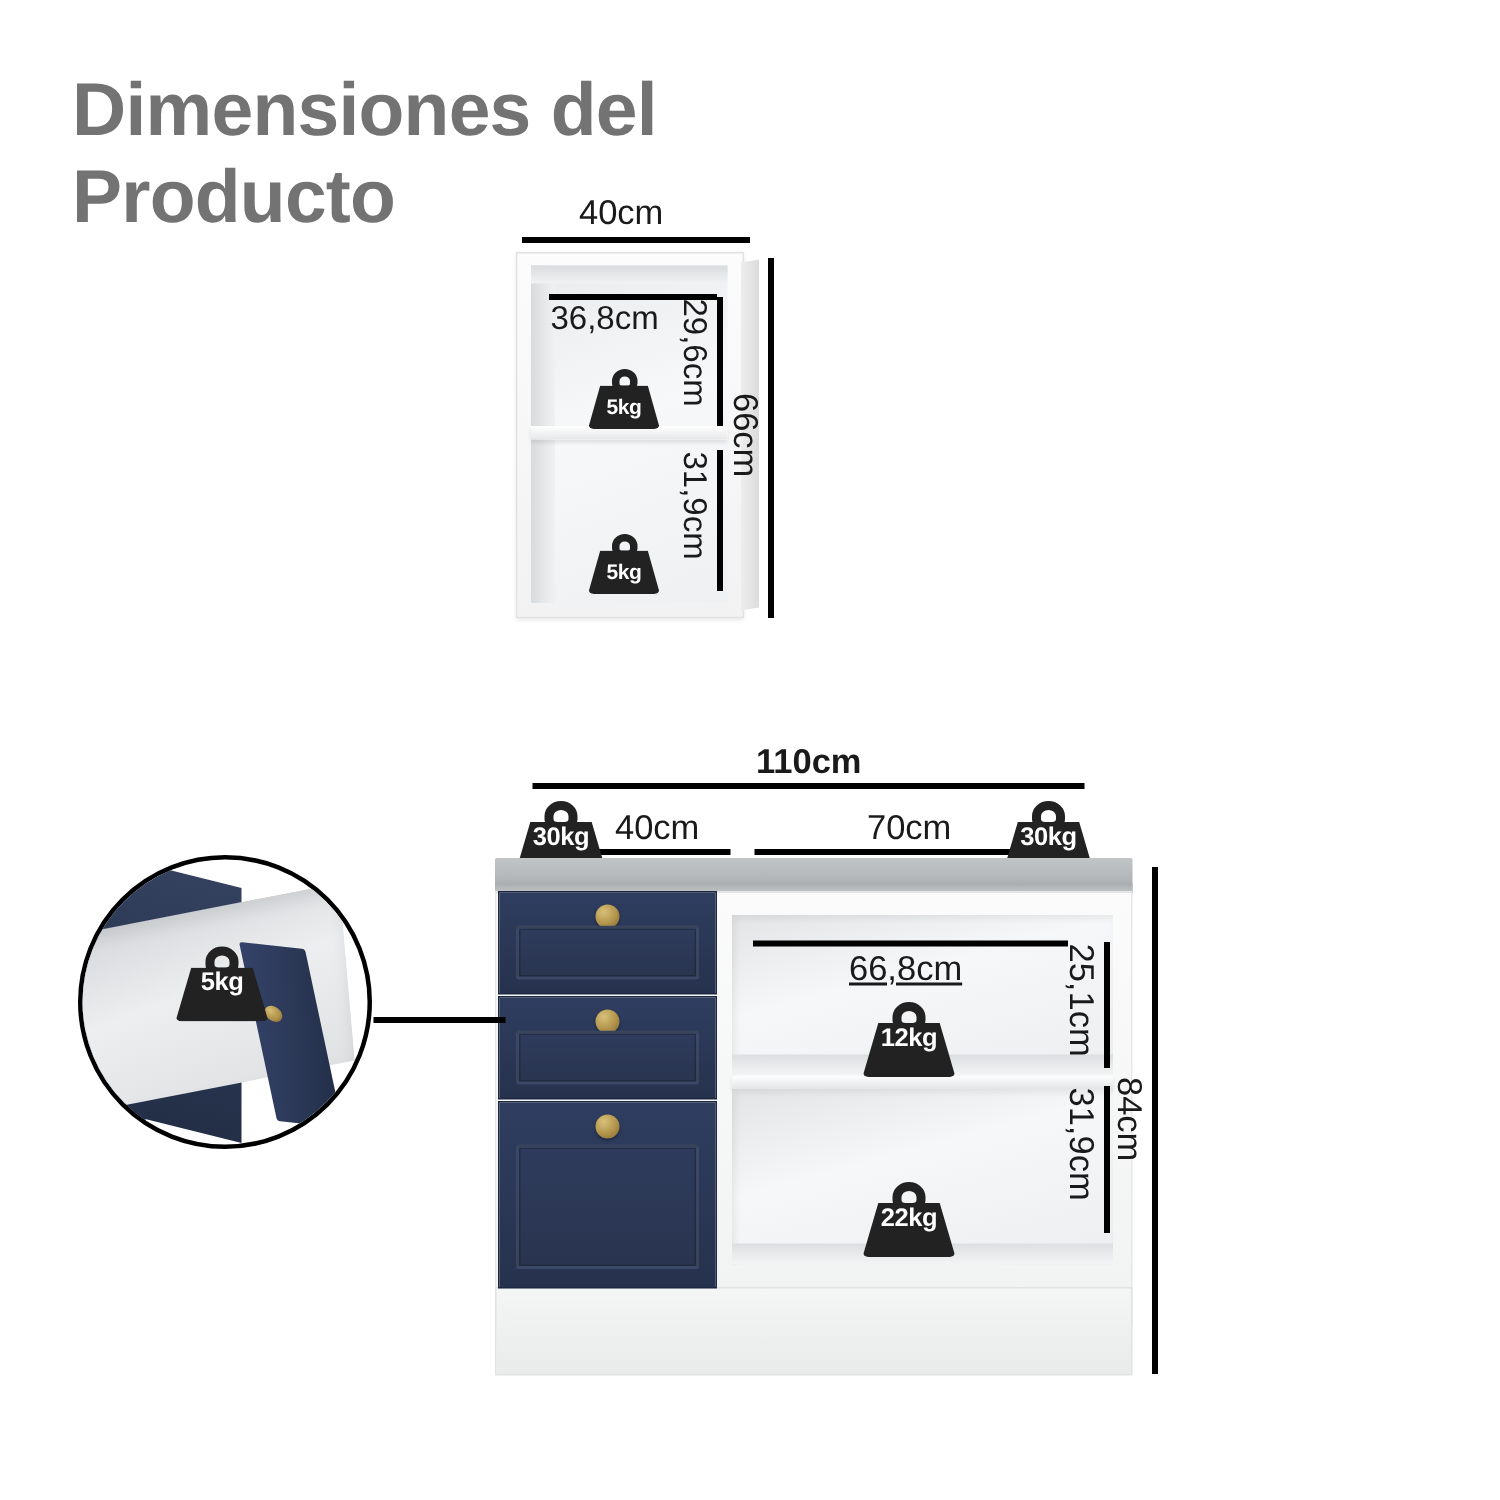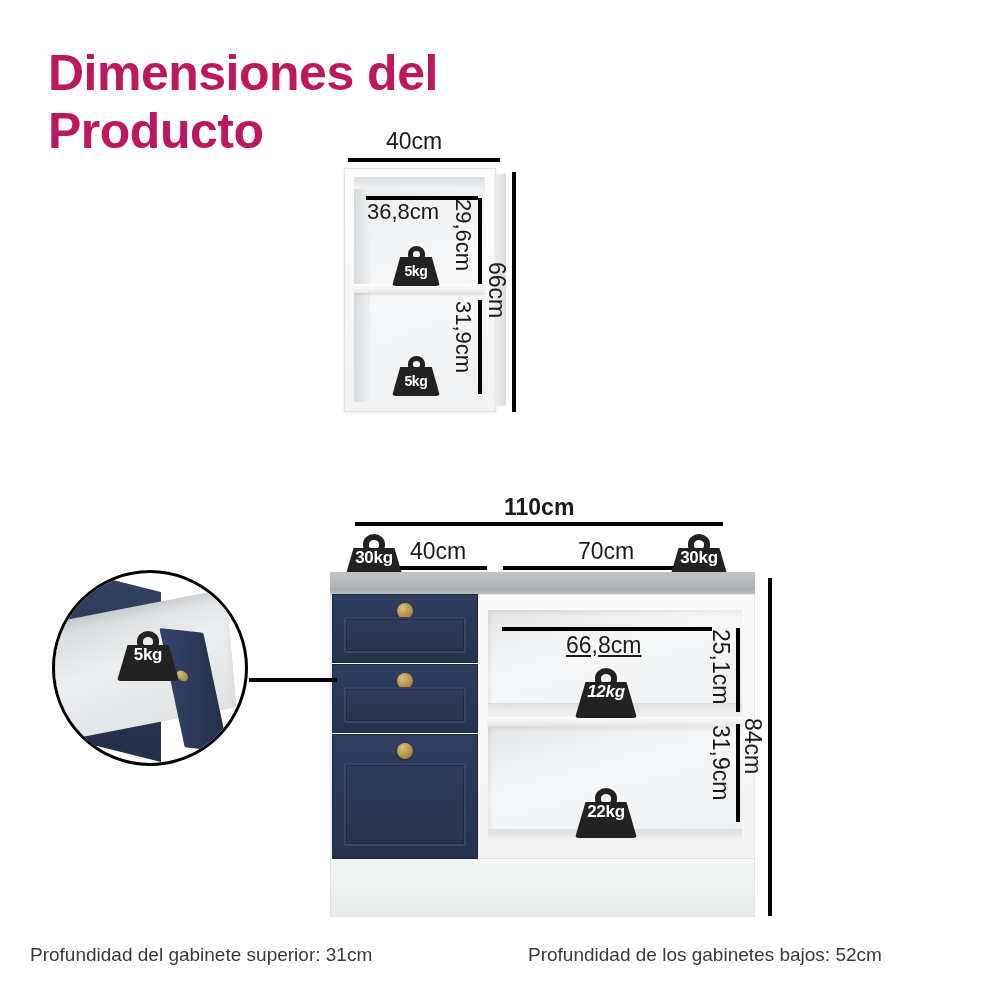--- a/index.html
+++ b/index.html
@@ -17,21 +17,21 @@
   }
 
   
   .title {
     position: absolute;
     left: 48px; top: 44px;
     width: 480px;
     font-size: 50px;
     font-weight: bold;
     line-height: 1.16;
-    color: #be185d;
+    color: #737373;
     letter-spacing: -0.5px;
   }
 
   
   .dim-line-h {
     position: absolute;
     height: 4px;
     background: #000000;
   }
   .dim-line-v {
@@ -373,21 +373,21 @@
       </div>
     </div>
   </div>
 
   <div class="dim-line-h" style="left:502px; top:627px; width:210px;"></div>
   <div class="dim-label" style="left:566px; top:632px;text-decoration:underline;">66,8cm</div>
 
   <div class="dim-line-v" style="left:736px; top:628px; height:84px;"></div>
   <div class="dim-label vert" style="left:734px; top:629px;">25,1cm</div>
 
-  <div class="weight" style="left:575px; top:668px;font-style:italic;">
+  <div class="weight" style="left:575px; top:668px;">
     <div class="ring"></div>
     <div class="body"></div>
     <div class="txt">12kg</div>
   </div>
 
   <div class="dim-line-v" style="left:736px; top:724px; height:98px;"></div>
   <div class="dim-label vert" style="left:734px; top:725px;">31,9cm</div>
 
   <div class="weight" style="left:575px; top:788px;">
     <div class="ring"></div>
@@ -406,16 +406,14 @@
       <div class="fknob"></div>
     </div>
     <div class="weight" style="left:62px; top:58px;">
       <div class="ring"></div>
       <div class="body"></div>
       <div class="txt">5kg</div>
     </div>
   </div>
   <div class="connector"></div>
 
-  <div class="footer-note" style="left:30px; top:944px;">Profundidad del gabinete superior: 31cm</div>
-  <div class="footer-note" style="left:528px; top:944px;">Profundidad de los gabinetes bajos: 52cm</div>
 
 </div>
 
 </body></html>

